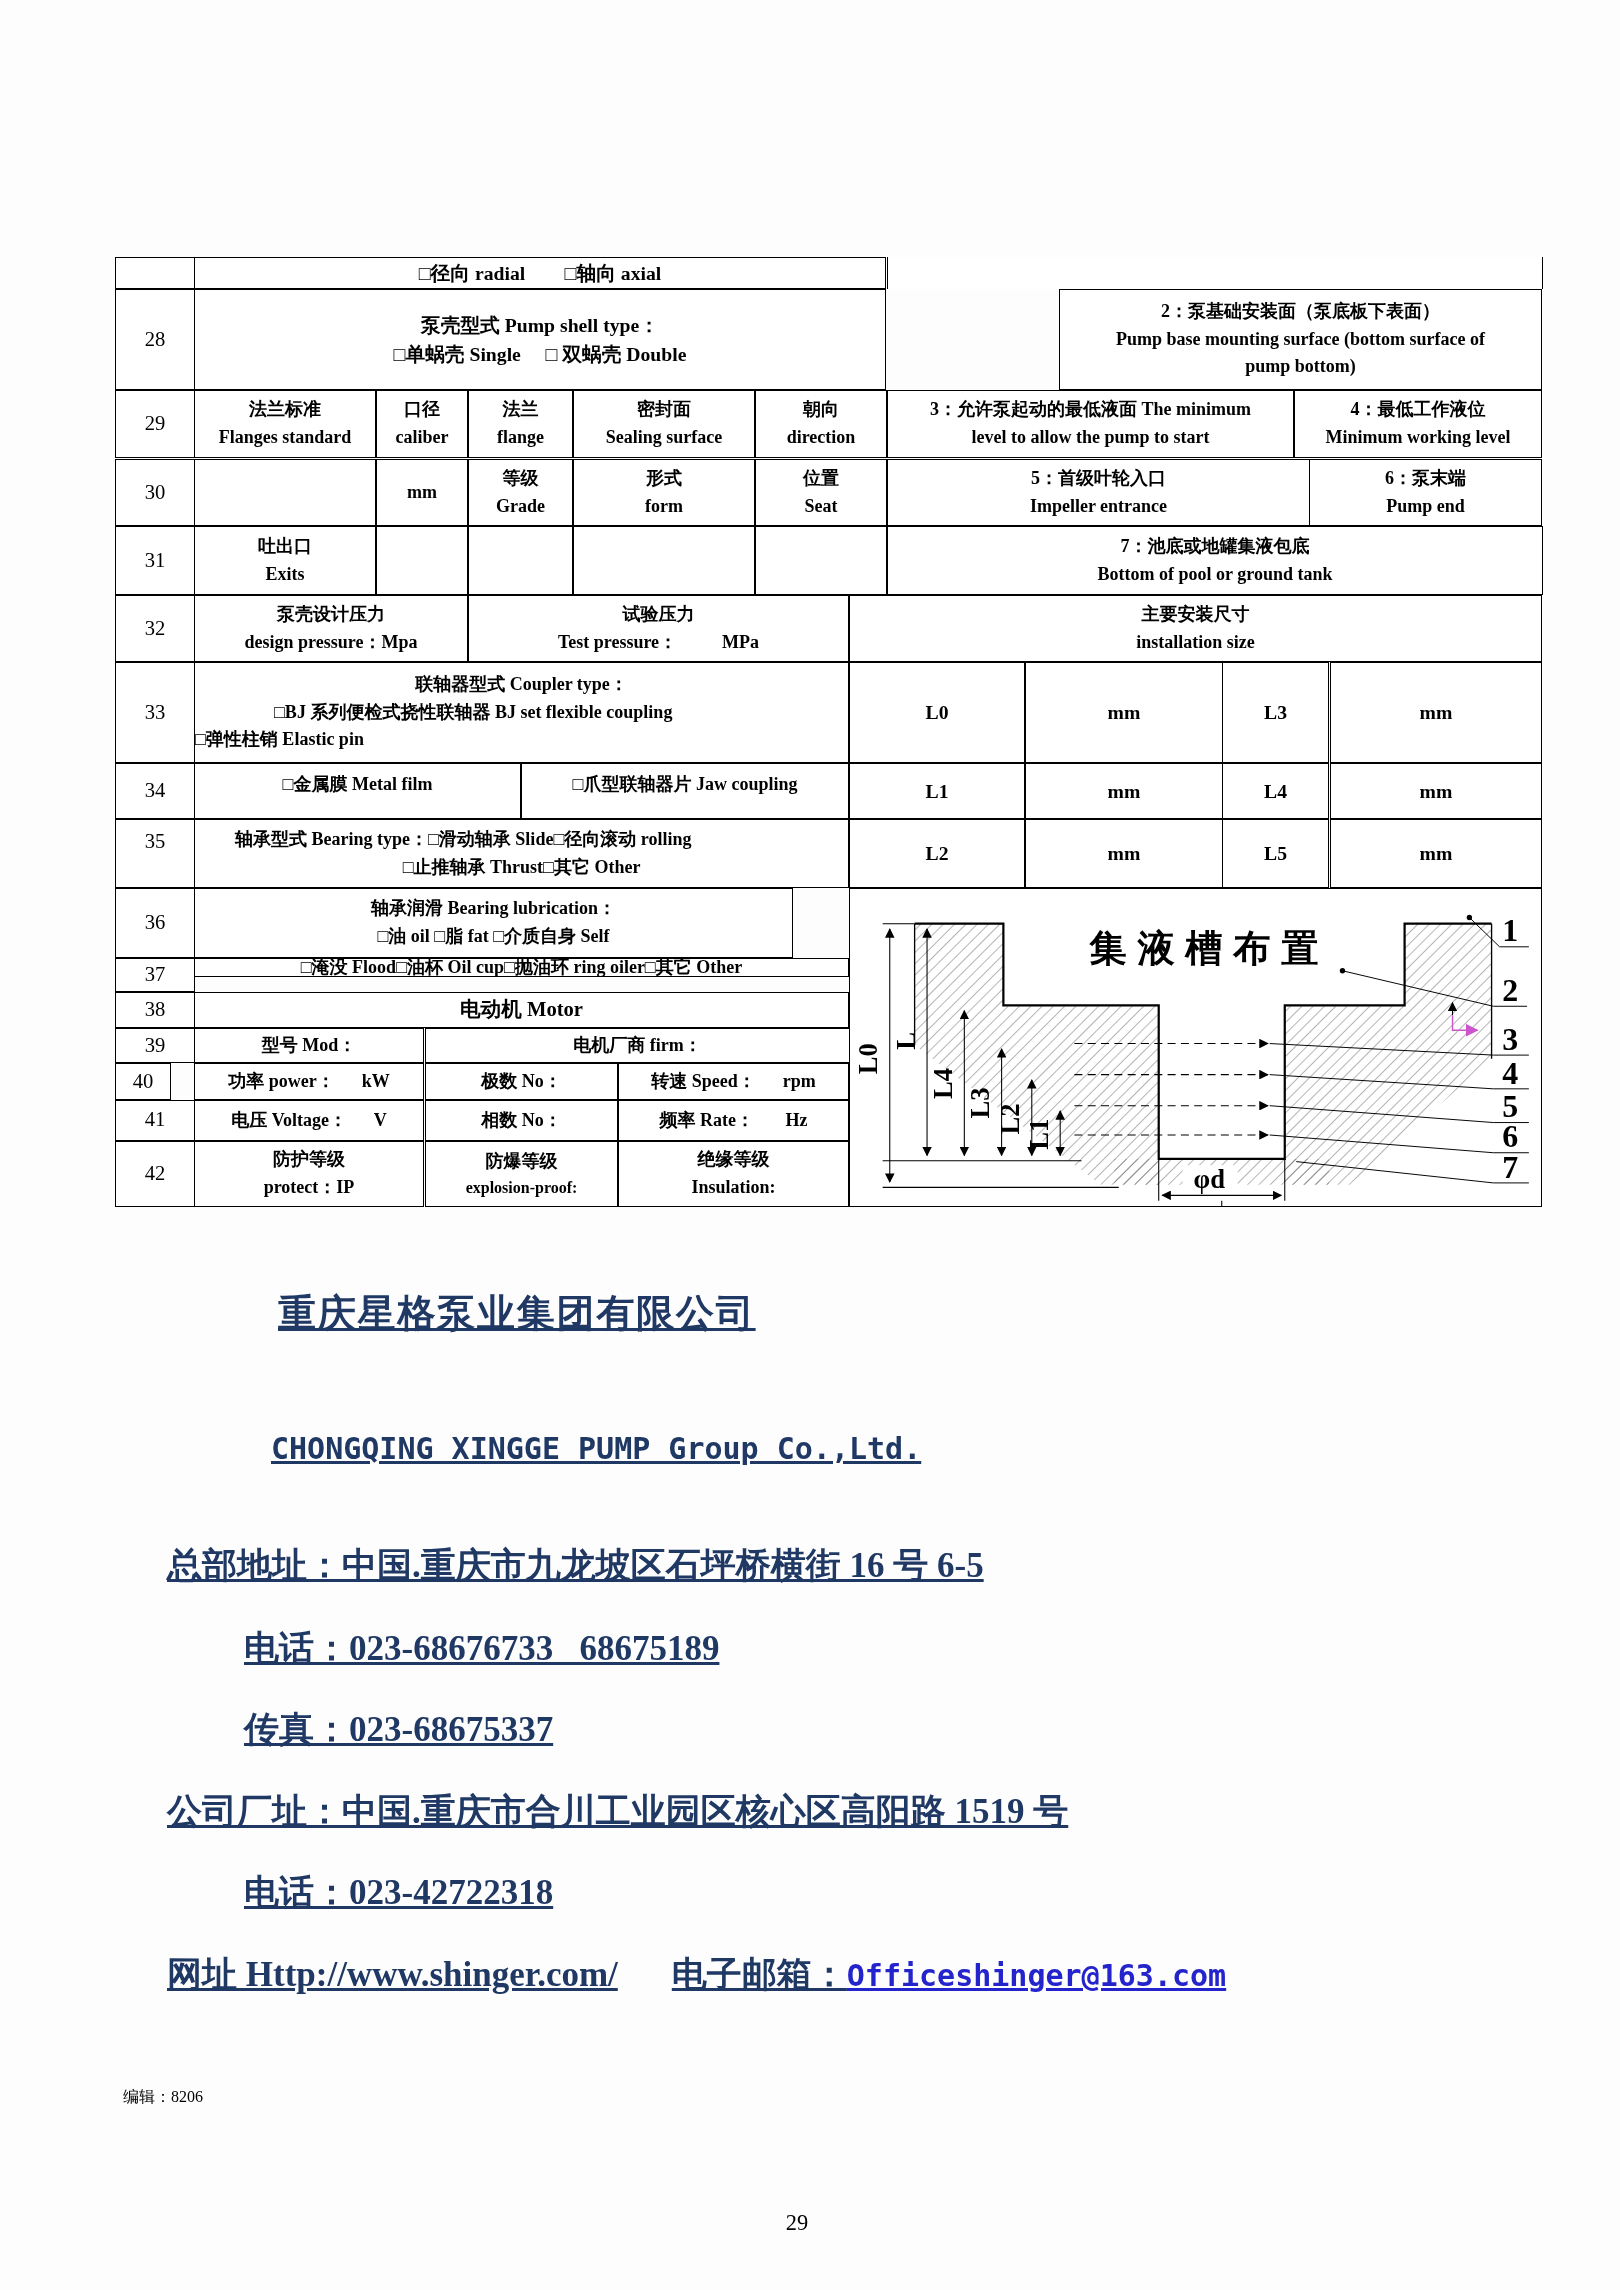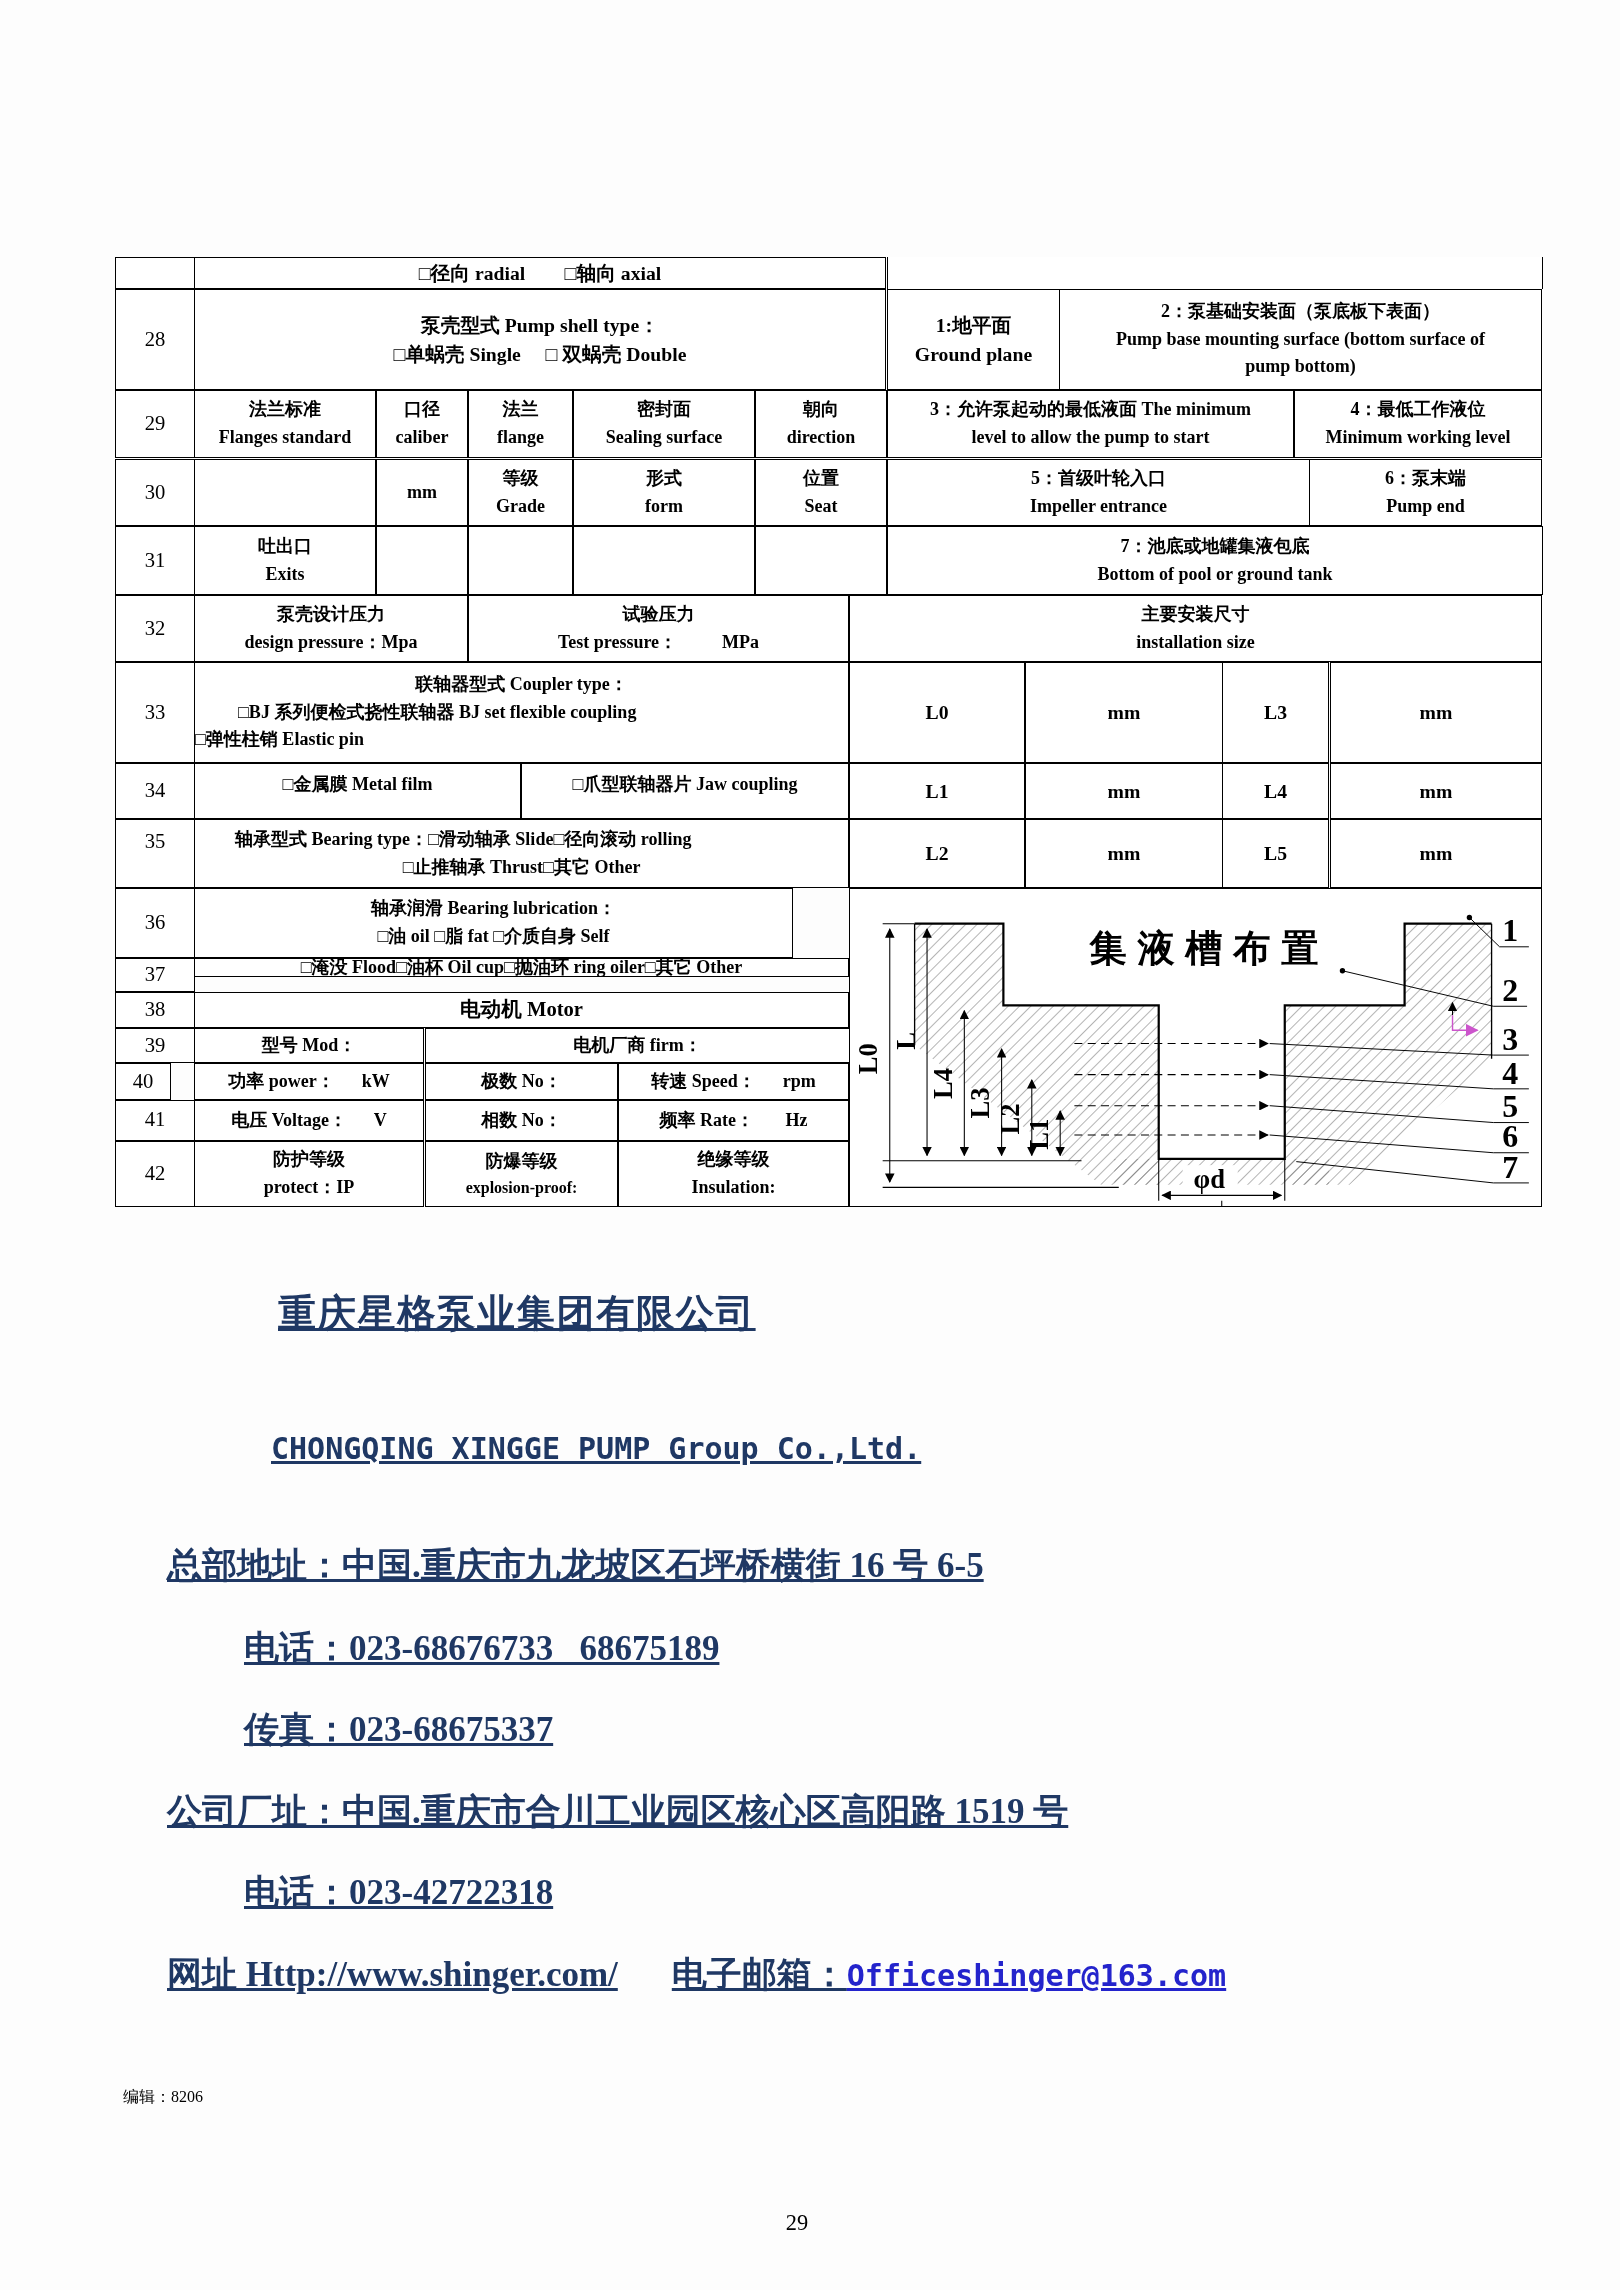--- a/index.html
+++ b/index.html
@@ -28,24 +28,20 @@
 
   <div class="cell numcell" style="left:115px;top:257px;width:80px;height:32px"></div>
   <div class="cell" style="left:194px;top:257px;width:692px;height:32px">□径向 radial        □轴向 axial</div>
   <div class="cell noborder-tb" style="left:887px;top:257px;width:656px;height:32px"></div>
 
   <div class="cell numcell" style="left:115px;top:289px;width:80px;height:101px">28</div>
   <div class="cell" style="left:194px;top:289px;width:692px;height:101px">
     <div class="ln">泵壳型式 Pump shell type：</div>
     <div class="ln">□单蜗壳 Single     □ 双蜗壳 Double</div>
   </div>
-  <div class="cell" style="left:887px;top:289px;width:173px;height:101px">
-    <div class="ln">1:地平面</div>
-    <div class="ln">Ground plane</div>
-  </div>
   <div class="cell small" style="left:1059px;top:289px;width:483px;height:101px">
     <div class="ln">2：泵基础安装面（泵底板下表面）</div>
     <div class="ln">Pump base mounting surface (bottom surface of</div>
     <div class="ln">pump bottom)</div>
   </div>
 
   <div class="cell numcell" style="left:115px;top:390px;width:80px;height:68px">29</div>
   <div class="cell small" style="left:194px;top:390px;width:182px;height:68px">
     <div class="ln">法兰标准</div>
     <div class="ln">Flanges standard</div>
@@ -123,21 +119,21 @@
     <div class="ln">Test pressure：          MPa</div>
   </div>
   <div class="cell small" style="left:849px;top:595px;width:693px;height:67px">
     <div class="ln">主要安装尺寸</div>
     <div class="ln">installation size</div>
   </div>
 
   <div class="cell numcell" style="left:115px;top:662px;width:80px;height:101px">33</div>
   <div class="cell small" style="left:194px;top:662px;width:655px;height:101px">
     <div class="ln">联轴器型式 Coupler type：</div>
-    <div class="ln" style="align-self:flex-start;margin-left:43px">□BJ 系列便检式挠性联轴器 BJ set flexible coupling</div>
+    <div class="ln" style="align-self:flex-start;margin-left:79px">□BJ 系列便检式挠性联轴器 BJ set flexible coupling</div>
     <div class="ln" style="align-self:flex-start;">□弹性柱销 Elastic pin</div>
   </div>
   <div class="cell" style="left:849px;top:662px;width:176px;height:101px">L0</div>
   <div class="cell" style="left:1025px;top:662px;width:198px;height:101px">mm</div>
   <div class="cell" style="left:1222px;top:662px;width:107px;height:101px">L3</div>
   <div class="cell" style="left:1330px;top:662px;width:212px;height:101px">mm</div>
 
   <div class="cell numcell" style="left:115px;top:763px;width:80px;height:56px">34</div>
   <div class="cell small" style="left:194px;top:763px;width:327px;height:56px;justify-content:flex-start;padding-top:7.2px">□金属膜 Metal film</div>
   <div class="cell small" style="left:521px;top:763px;width:328px;height:56px;justify-content:flex-start;padding-top:7.2px">□爪型联轴器片 Jaw coupling</div>

